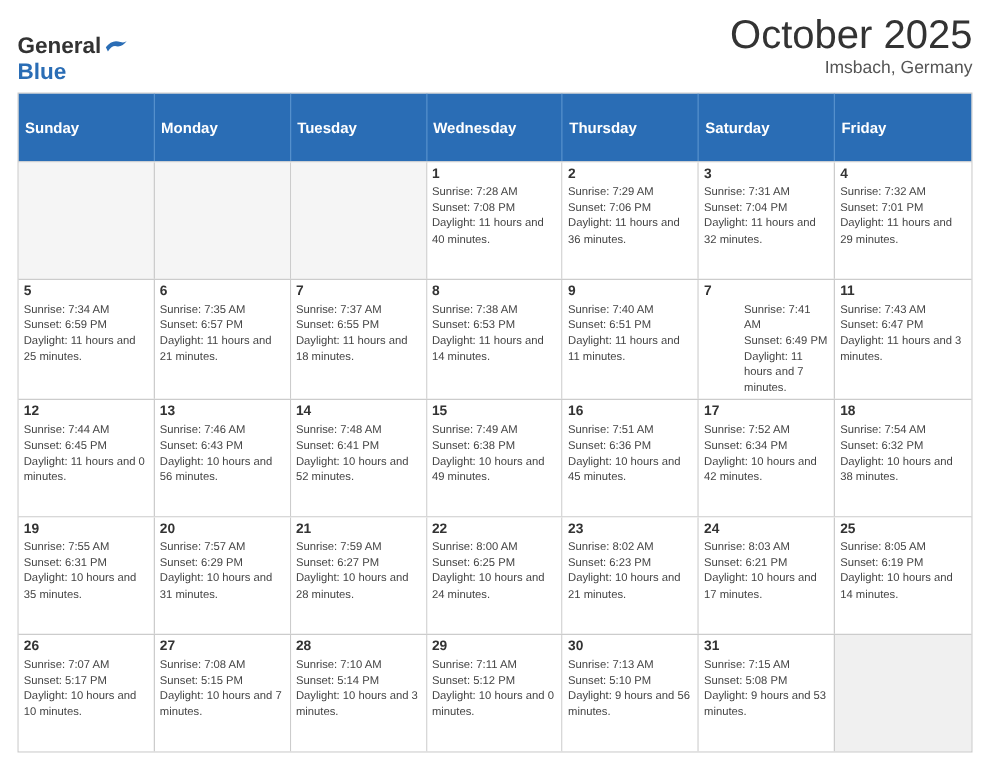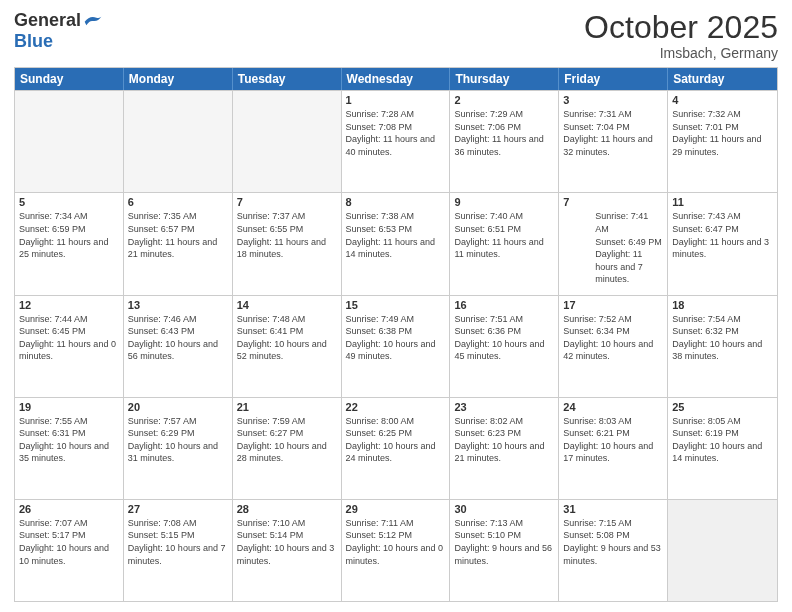--- a/index.html
+++ b/index.html
@@ -25,20 +25,21 @@
       margin-bottom: 6px;
     }
     .logo {
       display: flex;
       flex-direction: column;
       align-items: flex-start;
     }
     .logo-text {
       display: flex;
       align-items: center;
+      margin-top: 16px;
     }
     .logo-general {
       font-size: 18px;
       font-weight: bold;
       color: #333;
     }
     .logo-blue {
       font-size: 18px;
       font-weight: bold;
       color: #2a6db5;
@@ -70,21 +71,21 @@
     }
     .cal-header-row {
       display: grid;
       grid-template-columns: repeat(7, 1fr);
       background: #2a6db5;
     }
     .cal-header-cell {
       color: #fff;
       font-size: 12px;
       font-weight: bold;
-      padding: 4px 5px;
+      padding: 20px 5px;
       border-right: 1px solid #5590cc;
       text-align: left;
     }
     .cal-header-cell:last-child { border-right: none; }
     .cal-body {
       flex: 1;
       display: flex;
       flex-direction: column;
     }
     .cal-row {
@@ -137,22 +138,22 @@
     </div>
   </div>
 
   <div class="calendar">
     <div class="cal-header-row">
       <div class="cal-header-cell">Sunday</div>
       <div class="cal-header-cell">Monday</div>
       <div class="cal-header-cell">Tuesday</div>
       <div class="cal-header-cell">Wednesday</div>
       <div class="cal-header-cell">Thursday</div>
+      <div class="cal-header-cell">Saturday</div>
       <div class="cal-header-cell">Friday</div>
-      <div class="cal-header-cell">Saturday</div>
     </div>
     <div class="cal-body" id="cal-body">
     <div class="cal-row">
           <div class="cal-cell empty"></div>
           <div class="cal-cell empty"></div>
           <div class="cal-cell empty"></div>
           <div class="cal-cell">
             <div class="day-number">1</div>
             <div class="day-info" style="white-space: pre-line;">Sunrise: 7:28 AM
 Sunset: 7:08 PM

